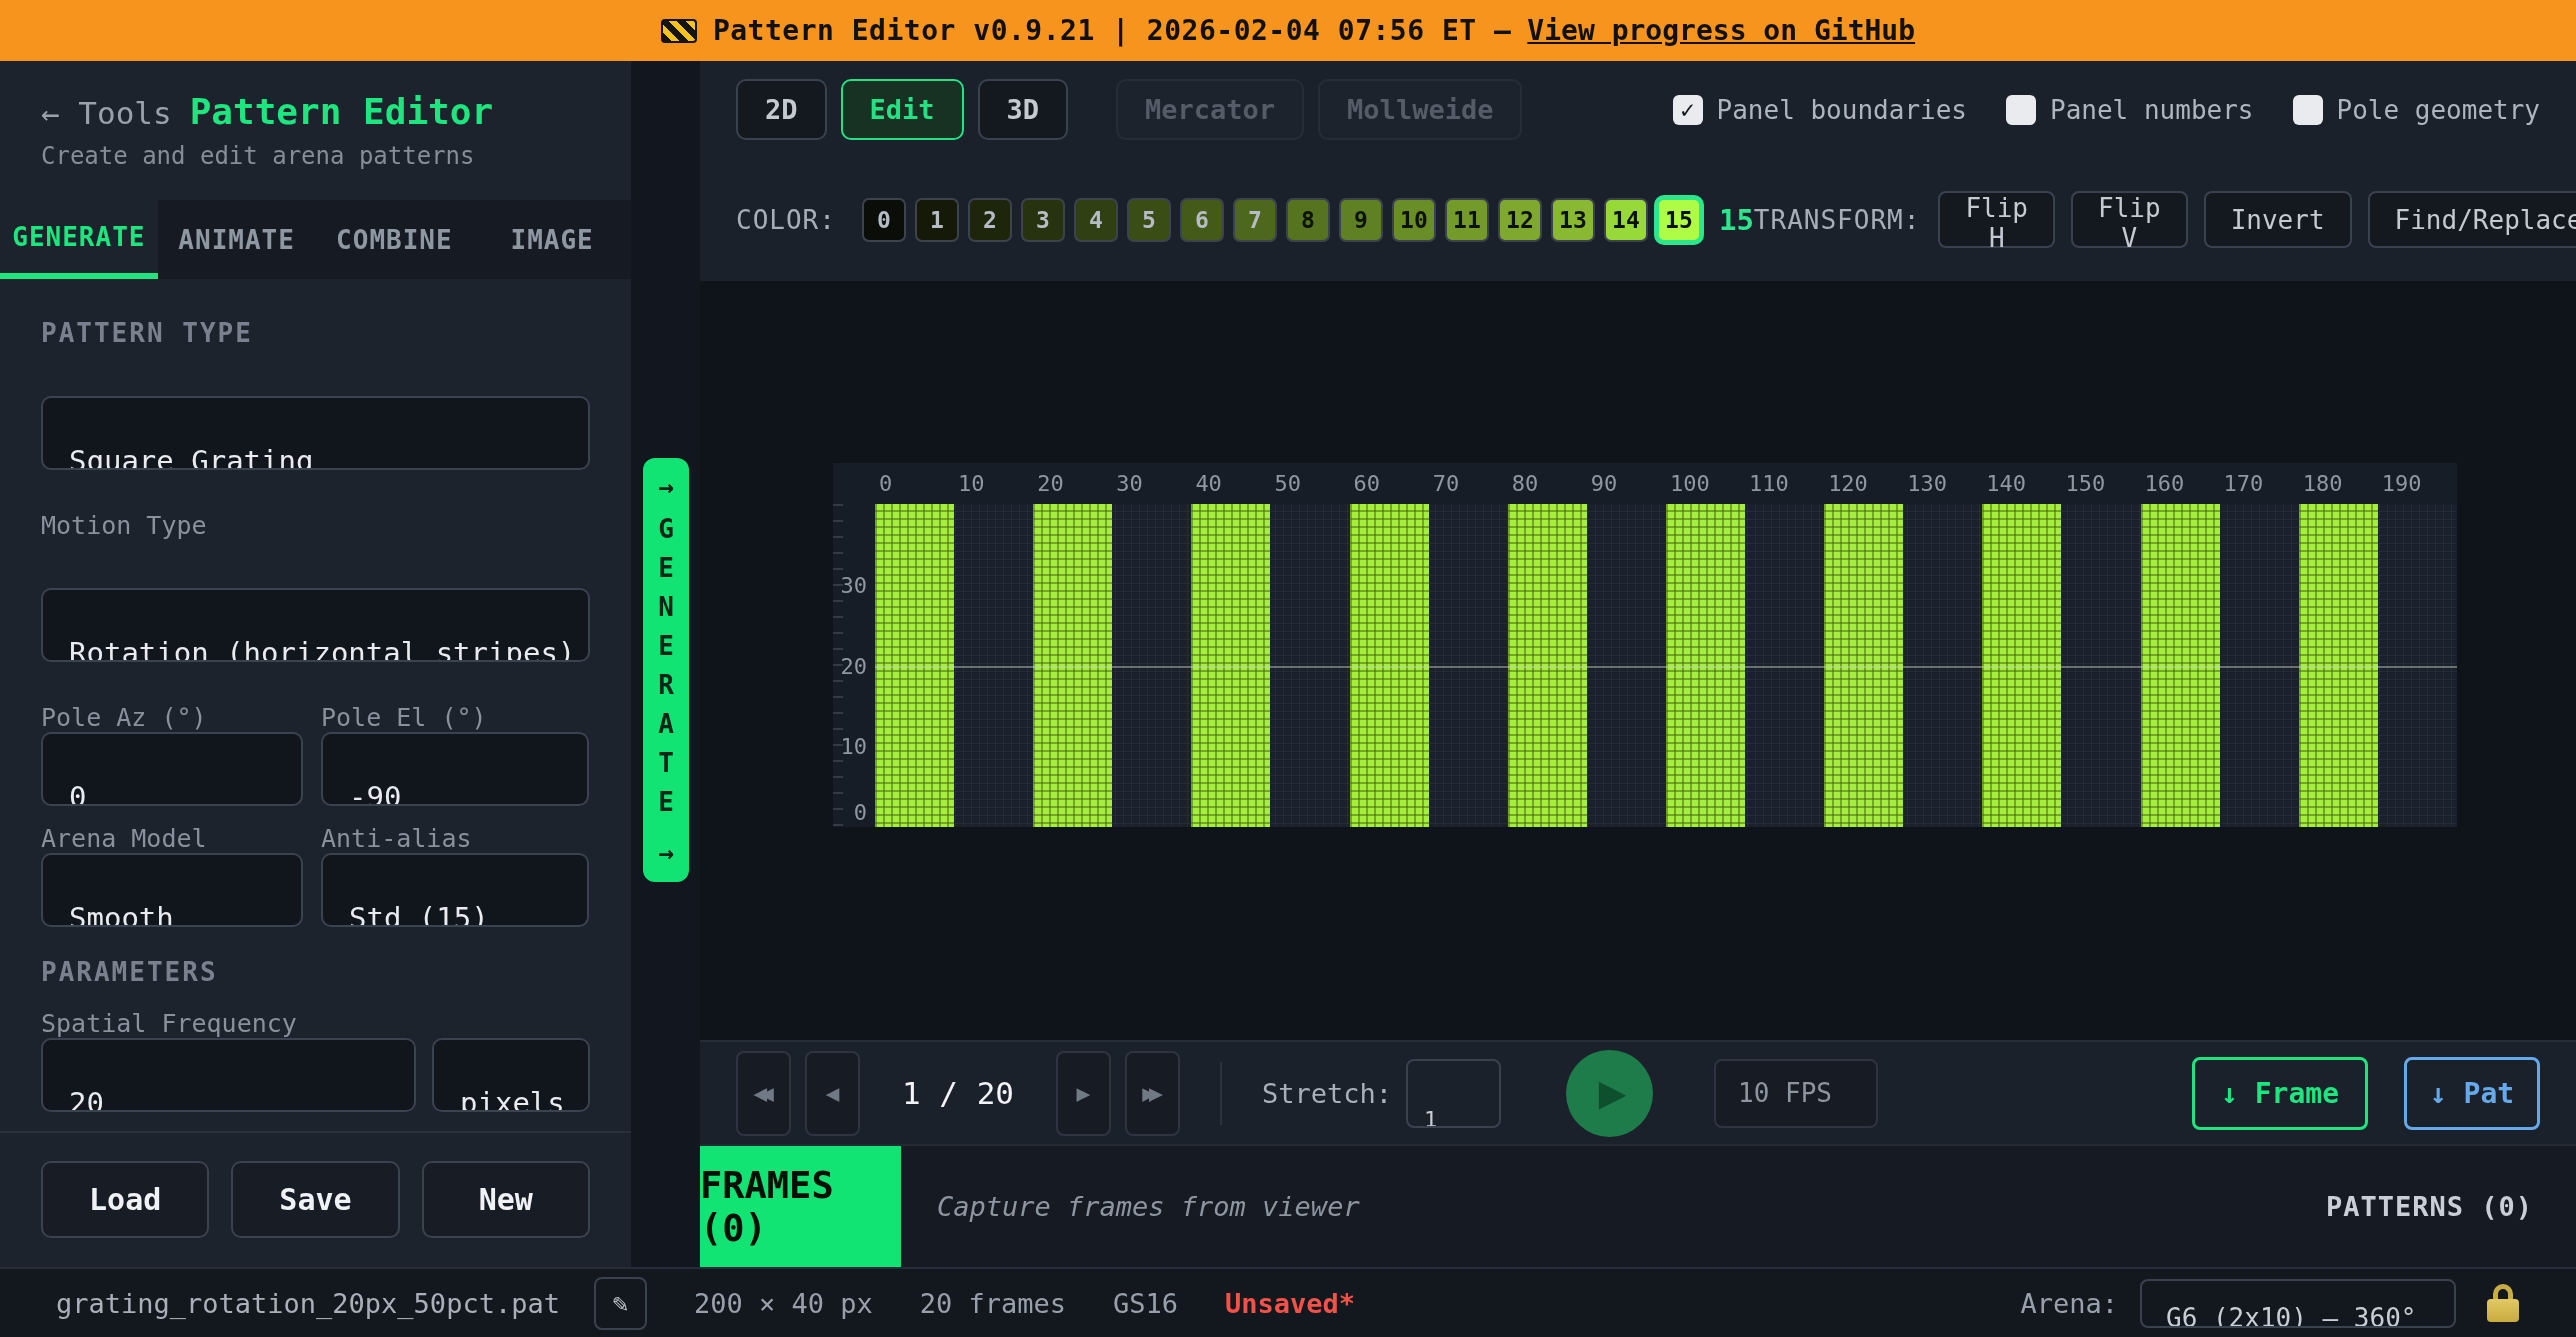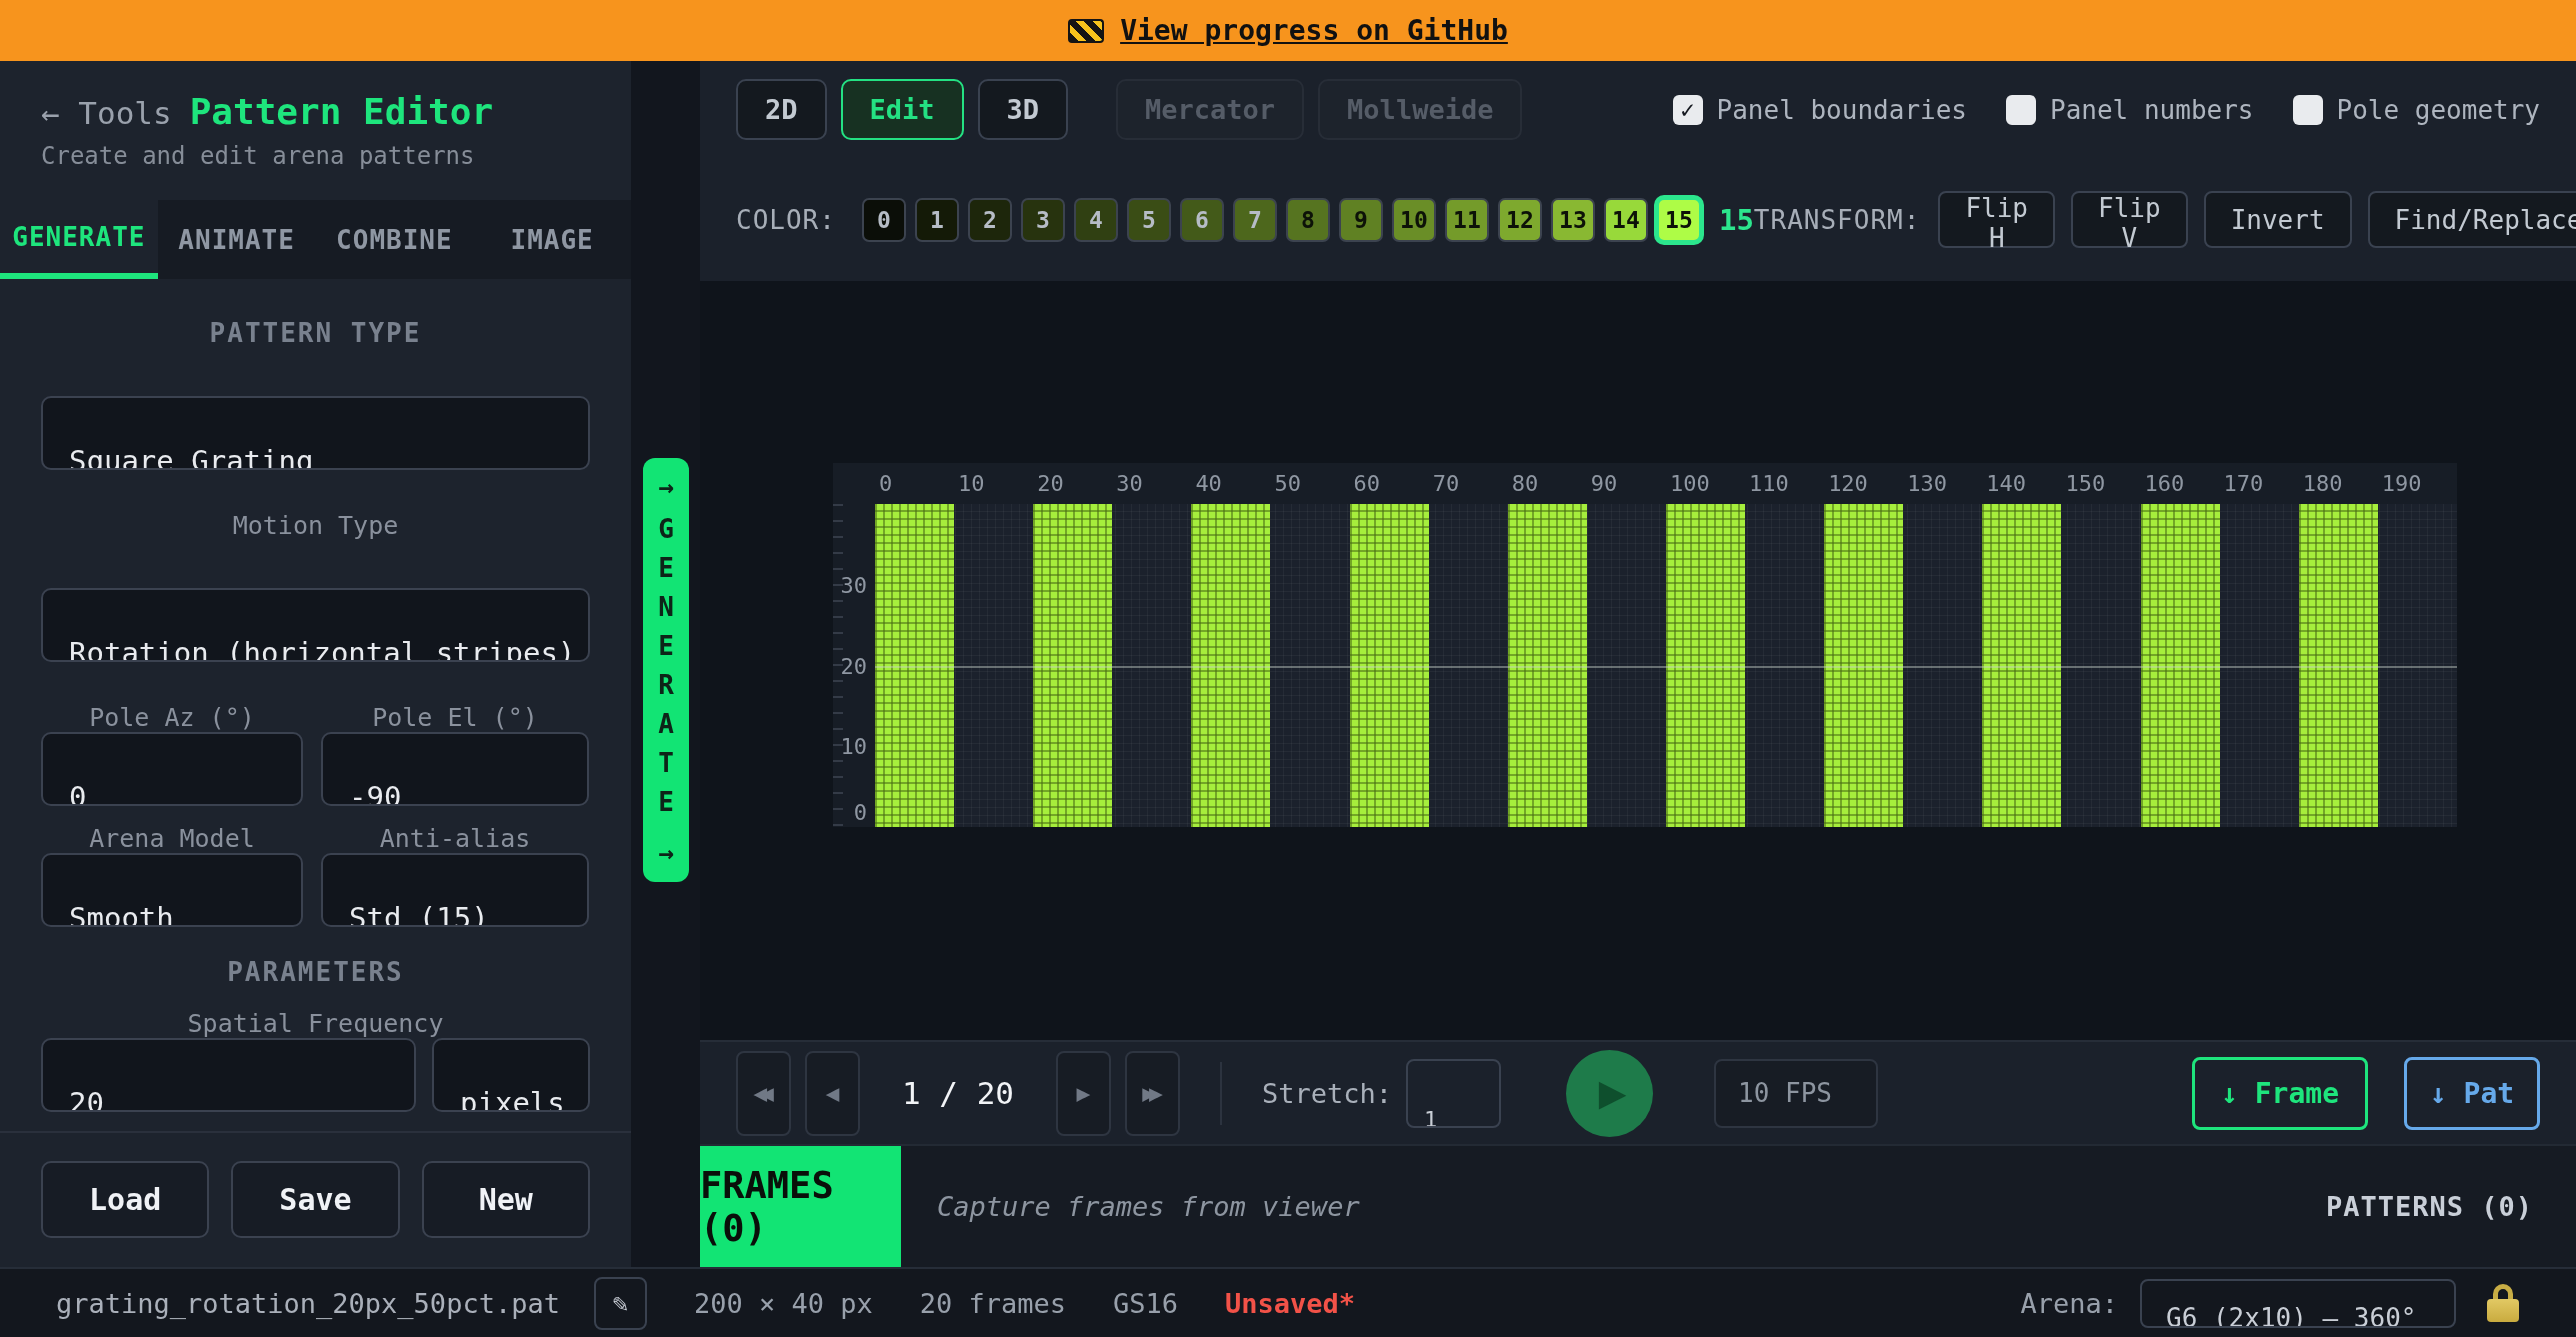--- a/index.html
+++ b/index.html
@@ -22,21 +22,21 @@
   .side-head { height:139px; padding:30px 0 0 41px; }
   .side-title-row { display:flex; align-items:baseline; gap:18px; }
   .back { color:#9aa1ac; font-size:31px; cursor:pointer; }
   .side-title { color:#1ee57d; font-size:36px; font-weight:bold; }
   .side-sub { color:#868d98; font-size:24px; margin-top:10px; }
   .side-tabs { height:79px; display:flex; background:#161b23; }
   .side-tab { width:158px; display:flex; align-items:center; justify-content:center;
               font-size:26px; font-weight:bold; letter-spacing:1px; color:#8f97a3; cursor:pointer;
               border-bottom:6px solid transparent; background:#161b23; border:none; font-family:inherit; }
   .side-tab.active { background:#1d232d; color:#1ee57d; border-bottom:6px solid #1ee57d; }
-  .side-form { height:852px; padding:39px 41px 0 41px; overflow:hidden;text-align:center; }
+  .side-form { height:852px; padding:39px 41px 0 41px; overflow:hidden; }
   .sec-label { color:#79818e; font-size:26px; font-weight:bold; letter-spacing:2px; margin-bottom:12px; }
   .f-label { color:#8a919d; font-size:25px; margin-bottom:0px; }
   .input { height:74px; background:#11151c; border:2px solid #3b4250; border-radius:10px;
            display:flex; align-items:flex-end; overflow:hidden; padding-left:26px; cursor:pointer; }
   .input span { color:#e9ebef; font-size:29px; transform:translateY(10px); white-space:nowrap; }
   .mb42 { margin-bottom:41px;margin-top:48px; } .mb18 { margin-bottom:18px; } .mb30 { margin-bottom:30px; }
   .mb22 { margin-bottom:22px; } .mb23 { margin-bottom:23px; } .mb29 { margin-bottom:29px; }
   .frow { display:grid; grid-template-columns:262px 268px; column-gap:18px; }
   .sfrow { display:grid; grid-template-columns:375px 158px; column-gap:16px; }
   .equiv { color:#8a919d; font-size:29px; }
@@ -152,20 +152,21 @@
   .lock-shackle { width:20px; height:15px; border:5px solid #c8ad45; border-bottom:none; border-radius:10px 10px 0 0; margin:0 auto; }
   .lock-body { width:32px; height:23px; background:linear-gradient(#e2c964,#c9ab3f); border-radius:4px; margin:0 auto; }
 </style>
 </head>
 <body>
 
 <div class="page">
 
   <header class="topbar">
     <span class="hazard"></span>
+    <span class="topbar-title">Pattern Editor v0.9.21 | 2026-02-04 07:56 ET —</span>
     <a class="topbar-link">View progress on GitHub</a>
   </header>
 
   <div class="shell">
 
     <aside class="sidebar">
       <div class="side-head">
         <div class="side-title-row">
           <span class="back">← Tools</span>
           <span class="side-title">Pattern Editor</span>

